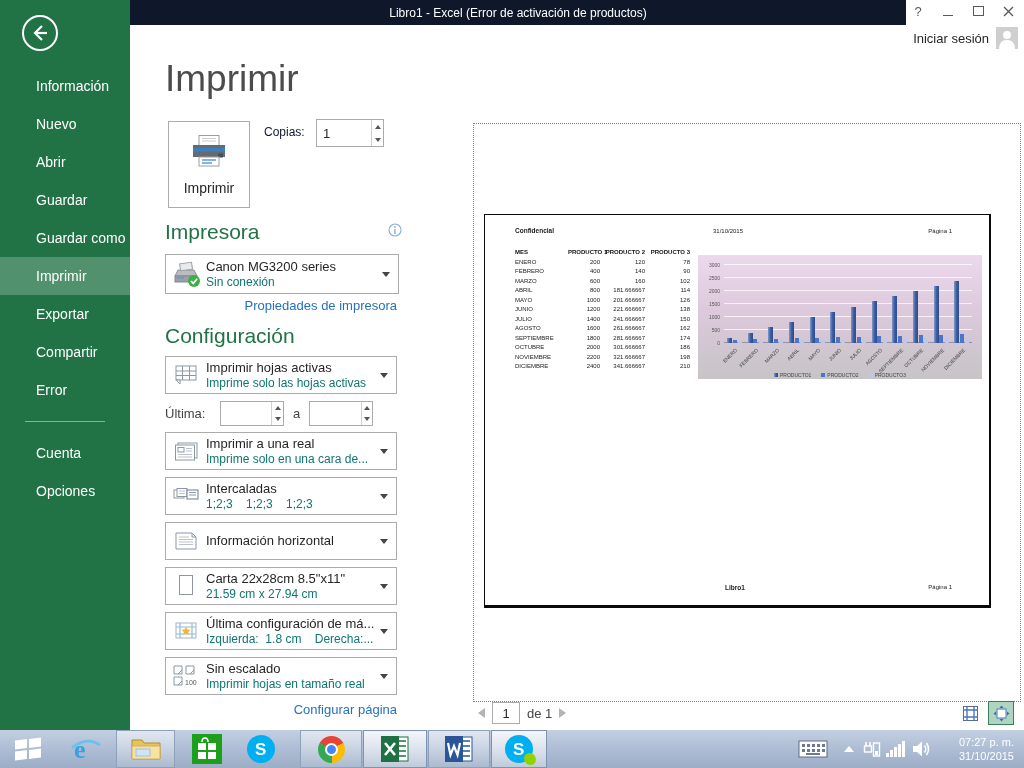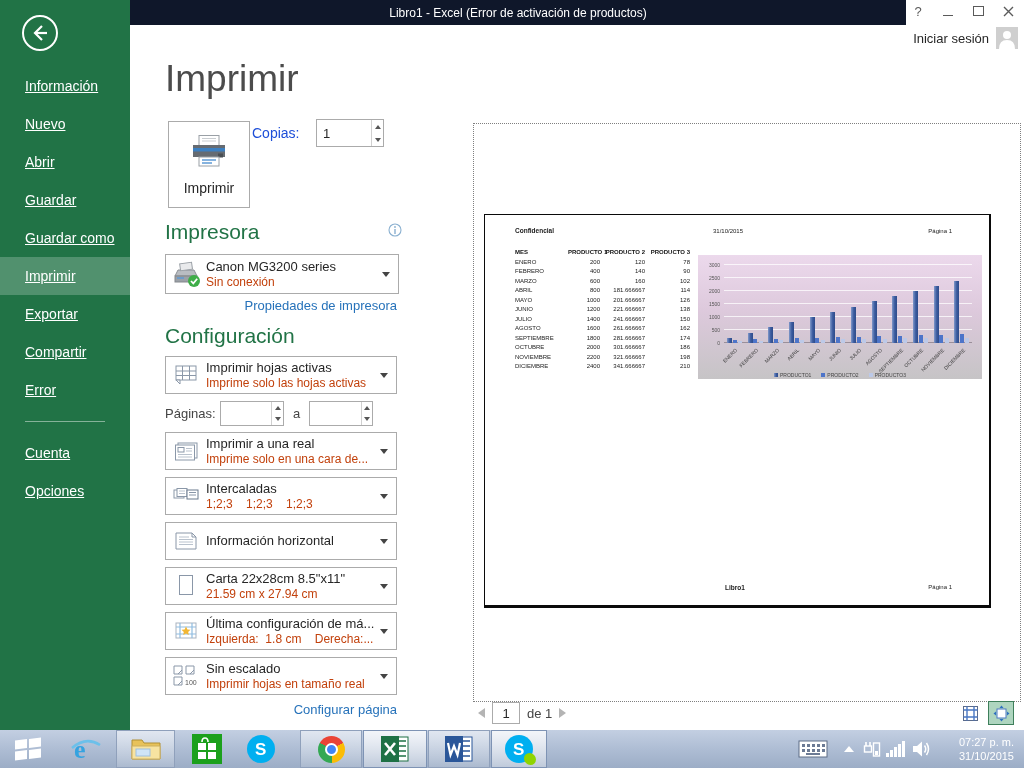--- a/index.html
+++ b/index.html
@@ -14,47 +14,47 @@
   .wc-min{width:10px;height:1px;background:#5a5a5a;margin-top:8px;}
   .wc-restore{width:9px;height:8px;border:1px solid #5a5a5a;position:relative;background:#fff;}
   .wc-restore:before{content:"";position:absolute;left:2px;top:-4px;width:9px;height:8px;border:1px solid #5a5a5a;background:#fff;z-index:-1;}
   .signin{position:absolute;top:27px;right:6px;display:flex;align-items:center;gap:7px;cursor:default;}
   .signin-label{font-size:13px;color:#262626;}
   .avatar{width:22px;height:22px;background:#cfcfcf;display:block;}
   
   .sidebar{position:absolute;left:0;top:0;width:130px;height:730px;background:#217346;color:#fff;}
   .back-btn{position:absolute;left:20px;top:13px;width:40px;height:40px;cursor:pointer;}
   .side-menu{position:absolute;top:67px;left:0;width:130px;}
-  .side-item{height:38px;line-height:38px;padding-left:25px;font-size:14px;color:#fff;cursor:pointer;white-space:nowrap;text-decoration:underline;}
+  .side-item{height:38px;line-height:38px;padding-left:36px;font-size:14px;color:#fff;cursor:pointer;white-space:nowrap;}
   .side-item.selected{background:rgba(255,255,255,0.22);}
   .side-divider{border-top:1px solid rgba(255,255,255,0.45);margin:12px 25px 12px 25px;height:0;}
   
   .page-title{position:absolute;left:165px;top:58px;font-size:37px;font-weight:300;color:#4c4c4c;letter-spacing:0;}
   .print-btn{position:absolute;left:168px;top:121px;width:80px;height:85px;border:1px solid #ababab;background:#fff;
              display:flex;flex-direction:column;align-items:center;justify-content:center;gap:6px;cursor:pointer;}
   .print-btn-label{font-size:14px;color:#262626;}
-  .copies-label{position:absolute;left:252px;top:125px;font-size:14px;color:#1d4ed8;}
+  .copies-label{position:absolute;left:264px;top:125px;font-size:12px;color:#0f172a;}
   .spinbox{border:1px solid #ababab;background:#fff;display:flex;align-items:stretch;}
   .copies-spin{position:absolute;left:316px;top:119px;width:66px;height:26px;}
   .spin-val{border:0;outline:none;width:100%;font-size:13px;padding:0 0 0 6px;font-family:"Liberation Sans",sans-serif;color:#262626;min-width:0;}
   .spin-btns{width:15px;border-left:1px solid #d0d0d0;display:flex;flex-direction:column;}
   .spin-btn{flex:1;display:flex;align-items:center;justify-content:center;cursor:pointer;}
   .tri-up{width:0;height:0;border-left:3px solid transparent;border-right:3px solid transparent;border-bottom:4px solid #555;}
   .tri-down{width:0;height:0;border-left:3px solid transparent;border-right:3px solid transparent;border-top:4px solid #555;}
   .section-heading{position:absolute;font-size:21px;color:#217346;font-weight:400;}
   .info-icon{position:absolute;left:388px;top:223px;cursor:pointer;}
   .printer-dd{position:absolute;left:165px;top:254px;width:232px;height:38px;border:1px solid #ababab;background:#fff;
               display:flex;align-items:center;cursor:pointer;}
   .pp-link{position:absolute;left:165px;top:298px;width:232px;text-align:right;font-size:13px;color:#2672ba;cursor:pointer;}
   .settings-col{position:absolute;left:165px;top:356px;width:232px;}
   .dd{width:230px;height:36px;border:1px solid #ababab;background:#fff;display:flex;align-items:center;margin-bottom:7px;cursor:pointer;}
   .dd-icon{width:40px;display:flex;align-items:center;justify-content:center;flex:0 0 40px;}
   .dd-text{display:flex;flex-direction:column;justify-content:center;overflow:hidden;}
   .dd-title{font-size:13px;color:#262626;line-height:16px;white-space:pre;}
-  .dd-sub{font-size:12px;color:#c2410c;line-height:15px;white-space:pre;}
+  .dd-sub{font-size:12px;color:#0f766e;line-height:15px;white-space:pre;}
   .caret{margin-left:auto;margin-right:8px;width:0;height:0;border-left:4px solid transparent;border-right:4px solid transparent;border-top:5px solid #444;flex:0 0 auto;}
   .pages-row{display:flex;align-items:center;height:25px;margin:0 0 6px 0;}
   .pages-label{font-size:13px;color:#444;width:55px;flex:0 0 55px;}
   .pages-spin{width:62px;height:23px;}
   .pages-a{font-size:13px;color:#444;margin:0 9px;}
   .ps-link{width:232px;text-align:right;font-size:13px;color:#2672ba;cursor:pointer;margin-top:6px;}
   
   .pv-region{position:absolute;left:473px;top:123px;width:546px;height:577px;border:1px dotted #7f7f7f;background:#fff;}
   .pv-page{position:absolute;left:10px;top:90px;width:504px;height:390px;background:#fff;
            border:1px solid #0a0a0a;border-right-width:2px;border-bottom-width:3px;overflow:hidden;}
@@ -233,21 +233,21 @@
         </svg>
       </span>
       <span class="dd-text">
         <span class="dd-title">Imprimir hojas activas</span>
         <span class="dd-sub">Imprime solo las hojas activas</span>
       </span>
       <span class="caret"></span>
     </div>
 
     <div class="pages-row">
-      <span class="pages-label">Páginas:</span>
+      <span class="pages-label">Última:</span>
       <div class="spinbox pages-spin">
         <input class="spin-val" value="" style="">
         <div class="spin-btns">
           <div class="spin-btn">
               <div class="tri-up"></div>
             </div>
           <div class="spin-btn">
               <div class="tri-down"></div>
             </div>
         </div>

